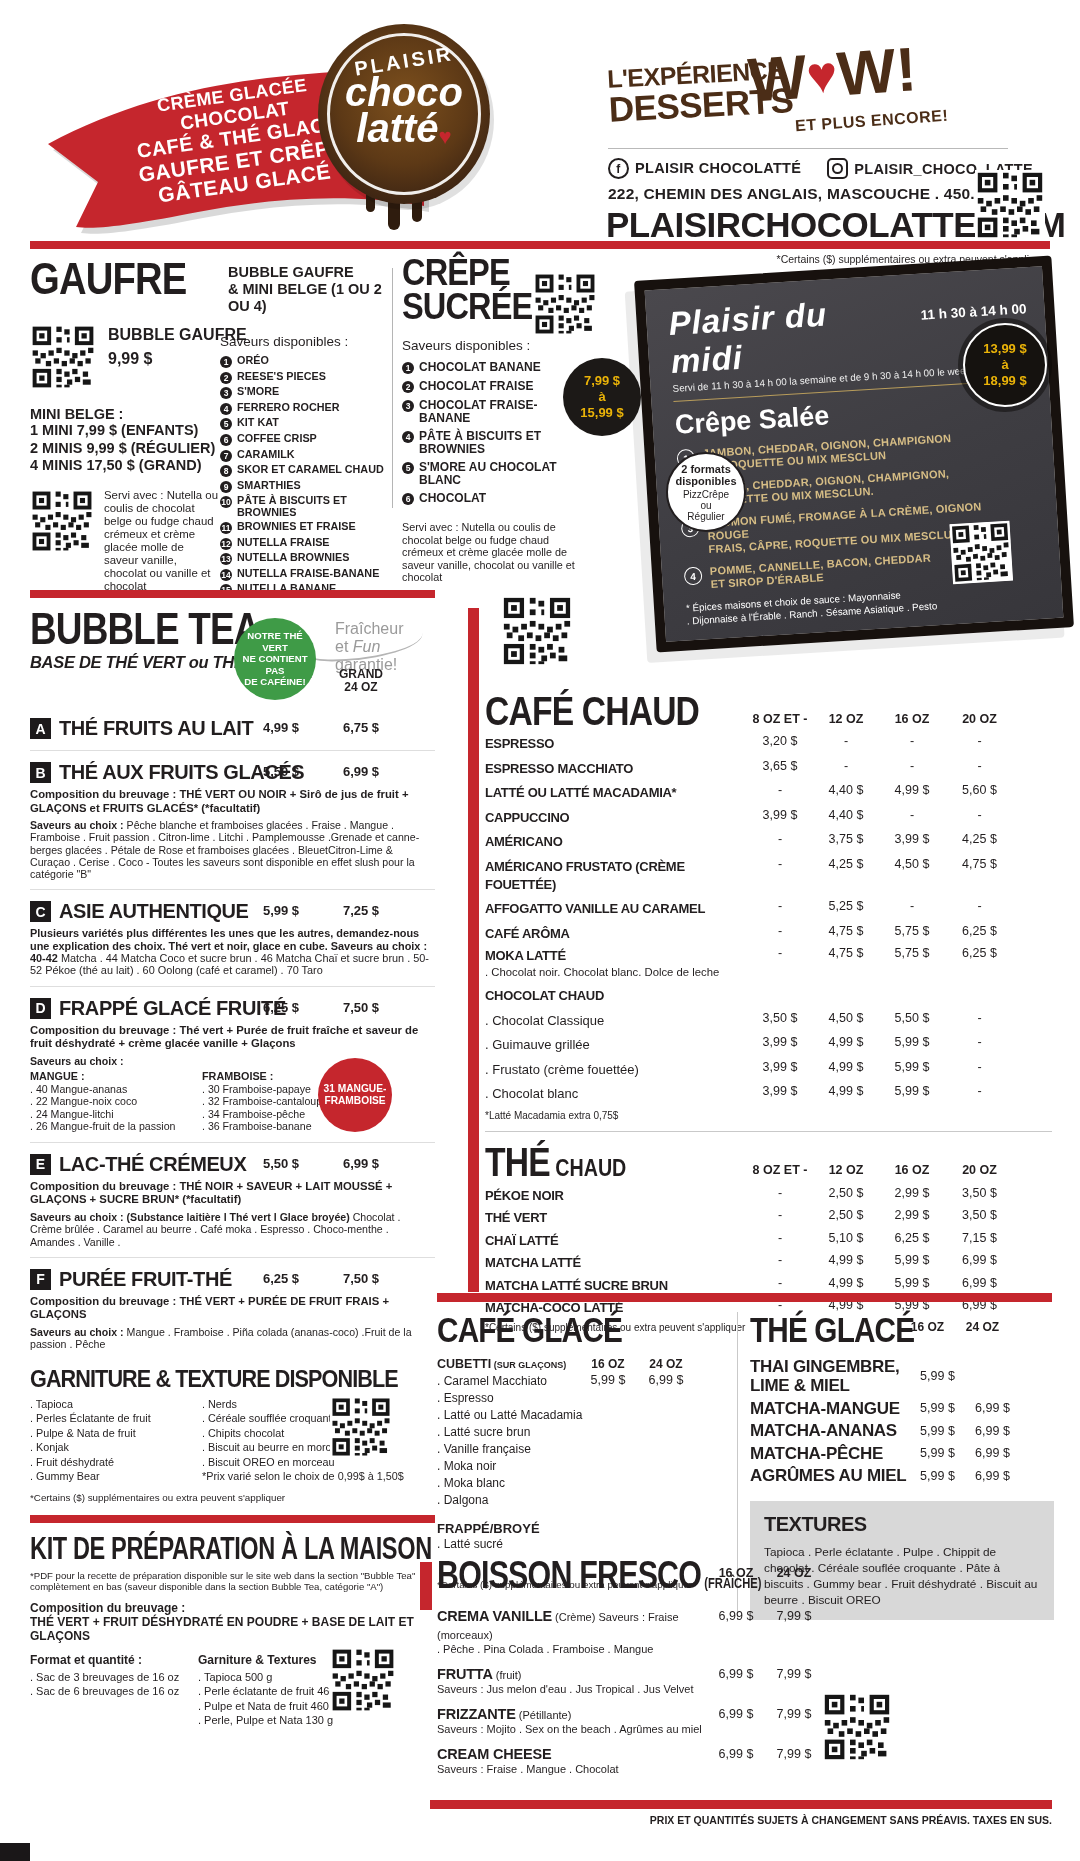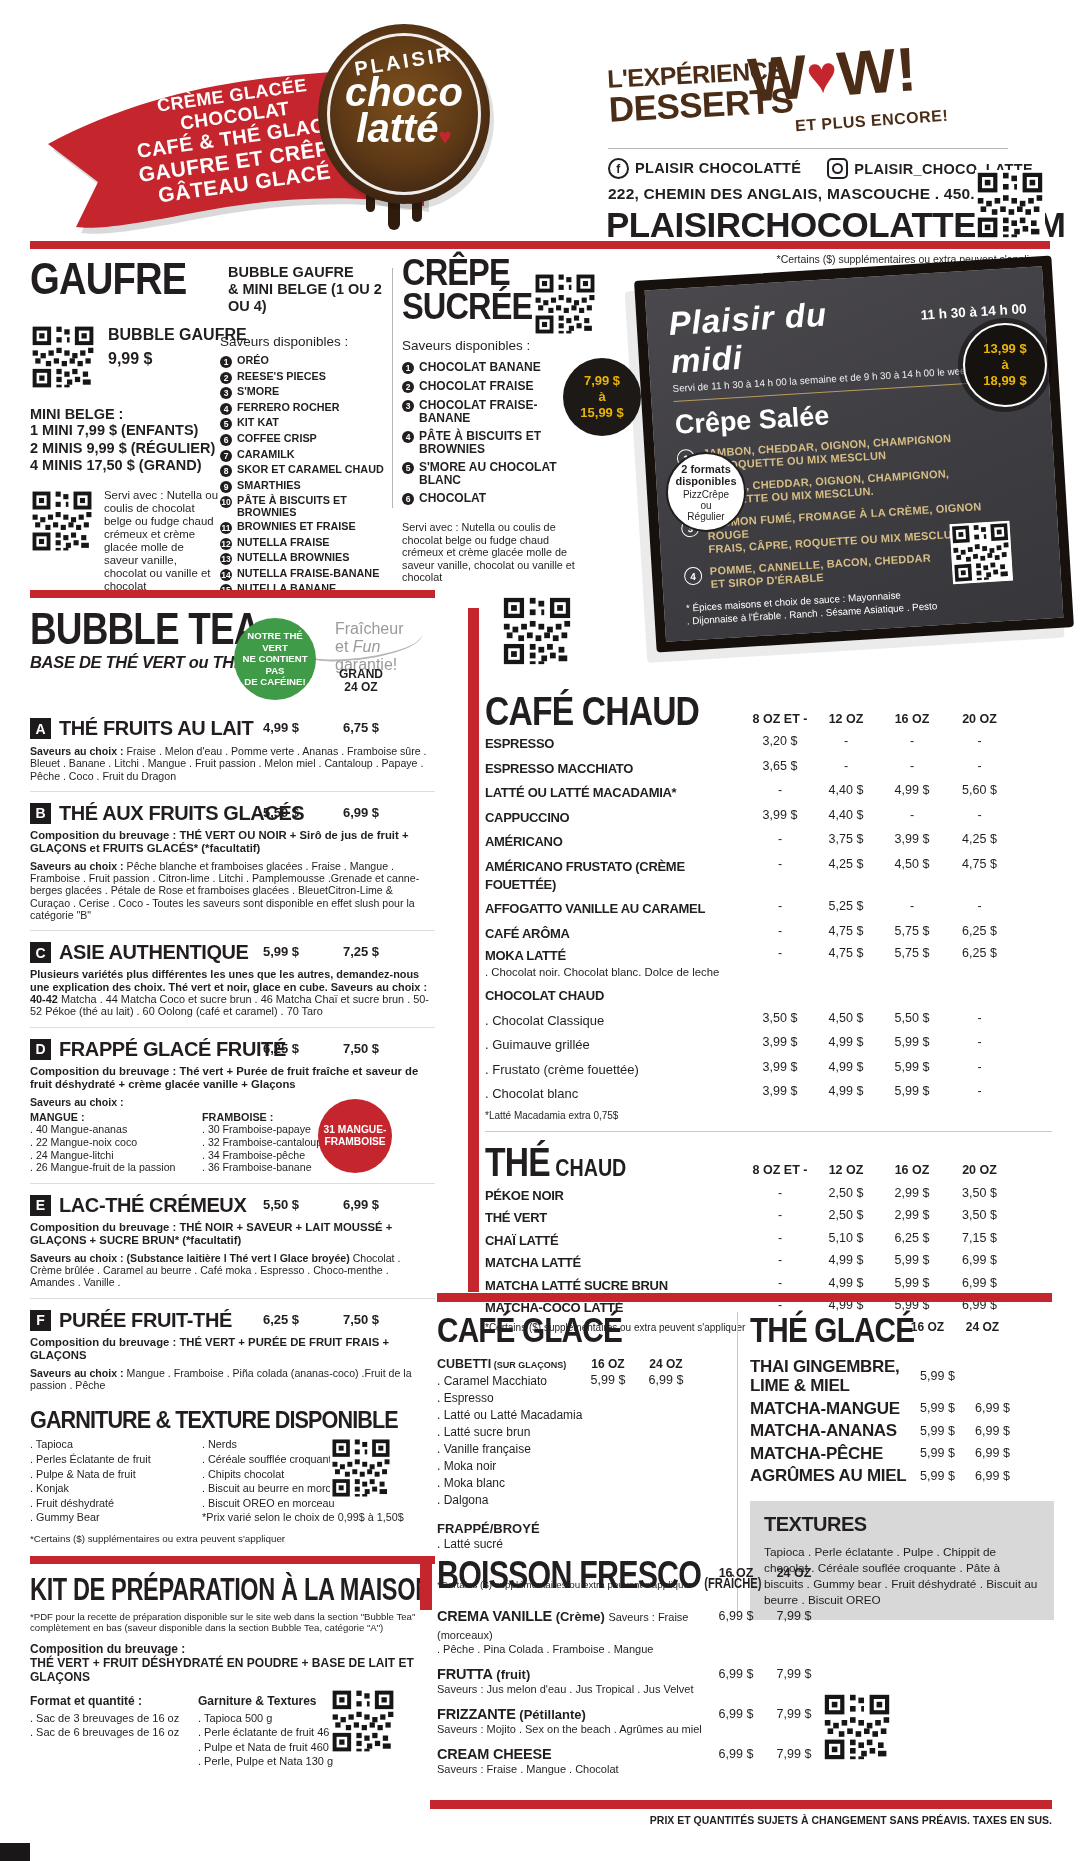--- a/index.html
+++ b/index.html
@@ -179,21 +179,21 @@
   .fresco{position:absolute;left:437px;top:1556px;width:615px}
   .fresco-stripe{position:absolute;left:420px;top:1562px;width:12px;height:48px;background:#c5262d}
   .fr-head{position:relative;height:42px}
   .fr-title{font-size:38px;font-weight:900;letter-spacing:-1px;transform:scaleX(.8);
       transform-origin:0 50%;white-space:nowrap;line-height:1}
   .fr-title .paren{font-size:14px;letter-spacing:0}
   .fr-cols{position:absolute;left:270px;top:10px;display:grid;grid-template-columns:58px 58px;
       font-size:12.5px;font-weight:800;text-align:center}
   .fr-row{display:grid;grid-template-columns:270px 58px 58px;margin-top:9px;align-items:start}
   .fr-name{font-size:14.5px;font-weight:900;letter-spacing:-0.2px}
-  .fr-paren{font-size:13px;font-weight:700}
+  .fr-paren{font-size:11px;font-weight:400}
   .fr-l1{font-size:11px}
   .fr-l2{font-size:11px;line-height:13px}
   .fr-p{font-size:12.5px;text-align:center;padding-top:2px}
 
   .footerbar{position:absolute;left:430px;top:1800px;width:622px;height:9px;background:#c5262d}
   .footer-text{position:absolute;left:430px;top:1814px;width:622px;text-align:right;
       font-size:10.5px;font-weight:800}
   .corner{position:absolute;left:0;top:1843px;width:30px;height:18px;background:#1a1718}
 </style>
 </head>
@@ -531,21 +531,20 @@
 24 OZ</div>
     </div>
 
     <div class="btsec first">
       <div class="bt-head">
         <span class="bt-letter">A</span>
         <span class="bt-title">THÉ FRUITS AU LAIT</span>
         <span class="bt-p p1">4,99 $</span>
         <span class="bt-p p2">6,75 $</span>
       </div>
-      <div class="bt-sav"><b>Saveurs au choix : </b><span>Fraise . Melon d'eau . Pomme verte . Ananas . Framboise sûre . Bleuet . Banane . Litchi . Mangue . Fruit passion . Melon miel . Cantaloup . Papaye . Pêche . Coco . Fruit du Dragon</span></div>
     </div>
 
     <div class="btsec">
       <div class="bt-head">
         <span class="bt-letter">B</span>
         <span class="bt-title">THÉ AUX FRUITS GLACÉS</span>
         <span class="bt-p p1">5,50 $</span>
         <span class="bt-p p2">6,99 $</span>
       </div>
       <div class="bt-comp"><span>Composition du breuvage : </span><span>THÉ VERT OU NOIR + Sirô de jus de fruit + GLAÇONS et FRUITS GLACÉS* (*facultatif)</span></div>

